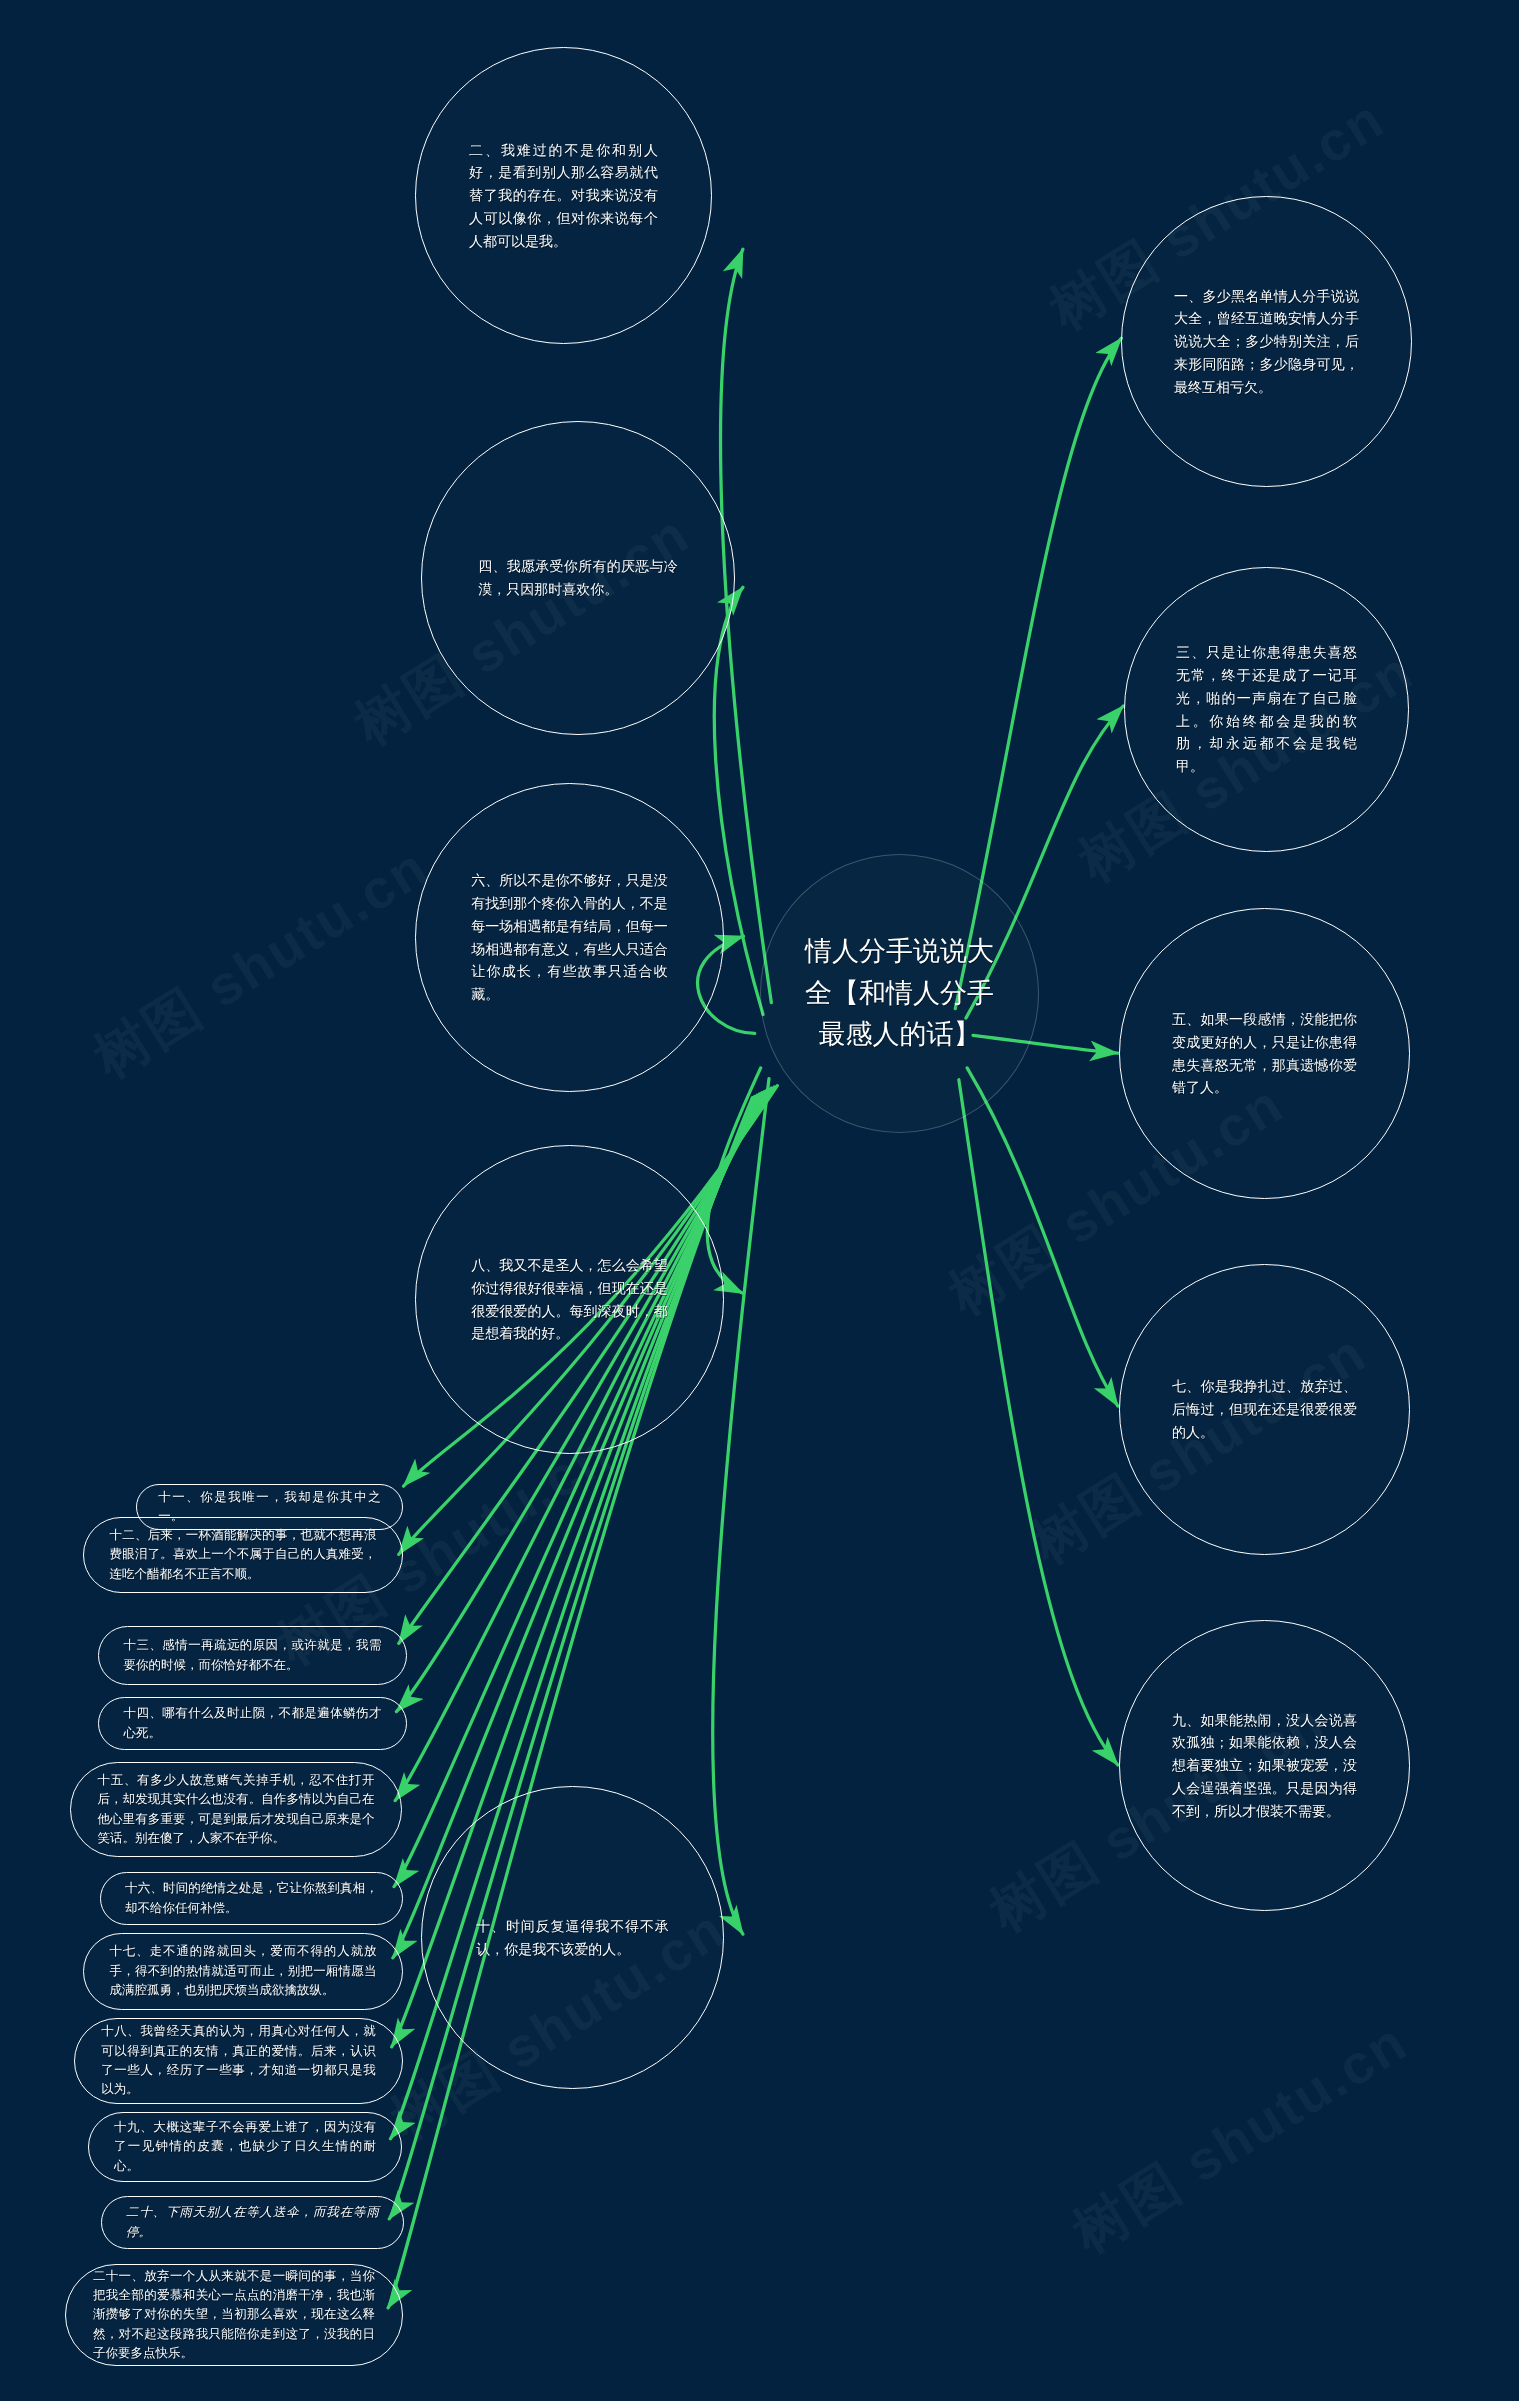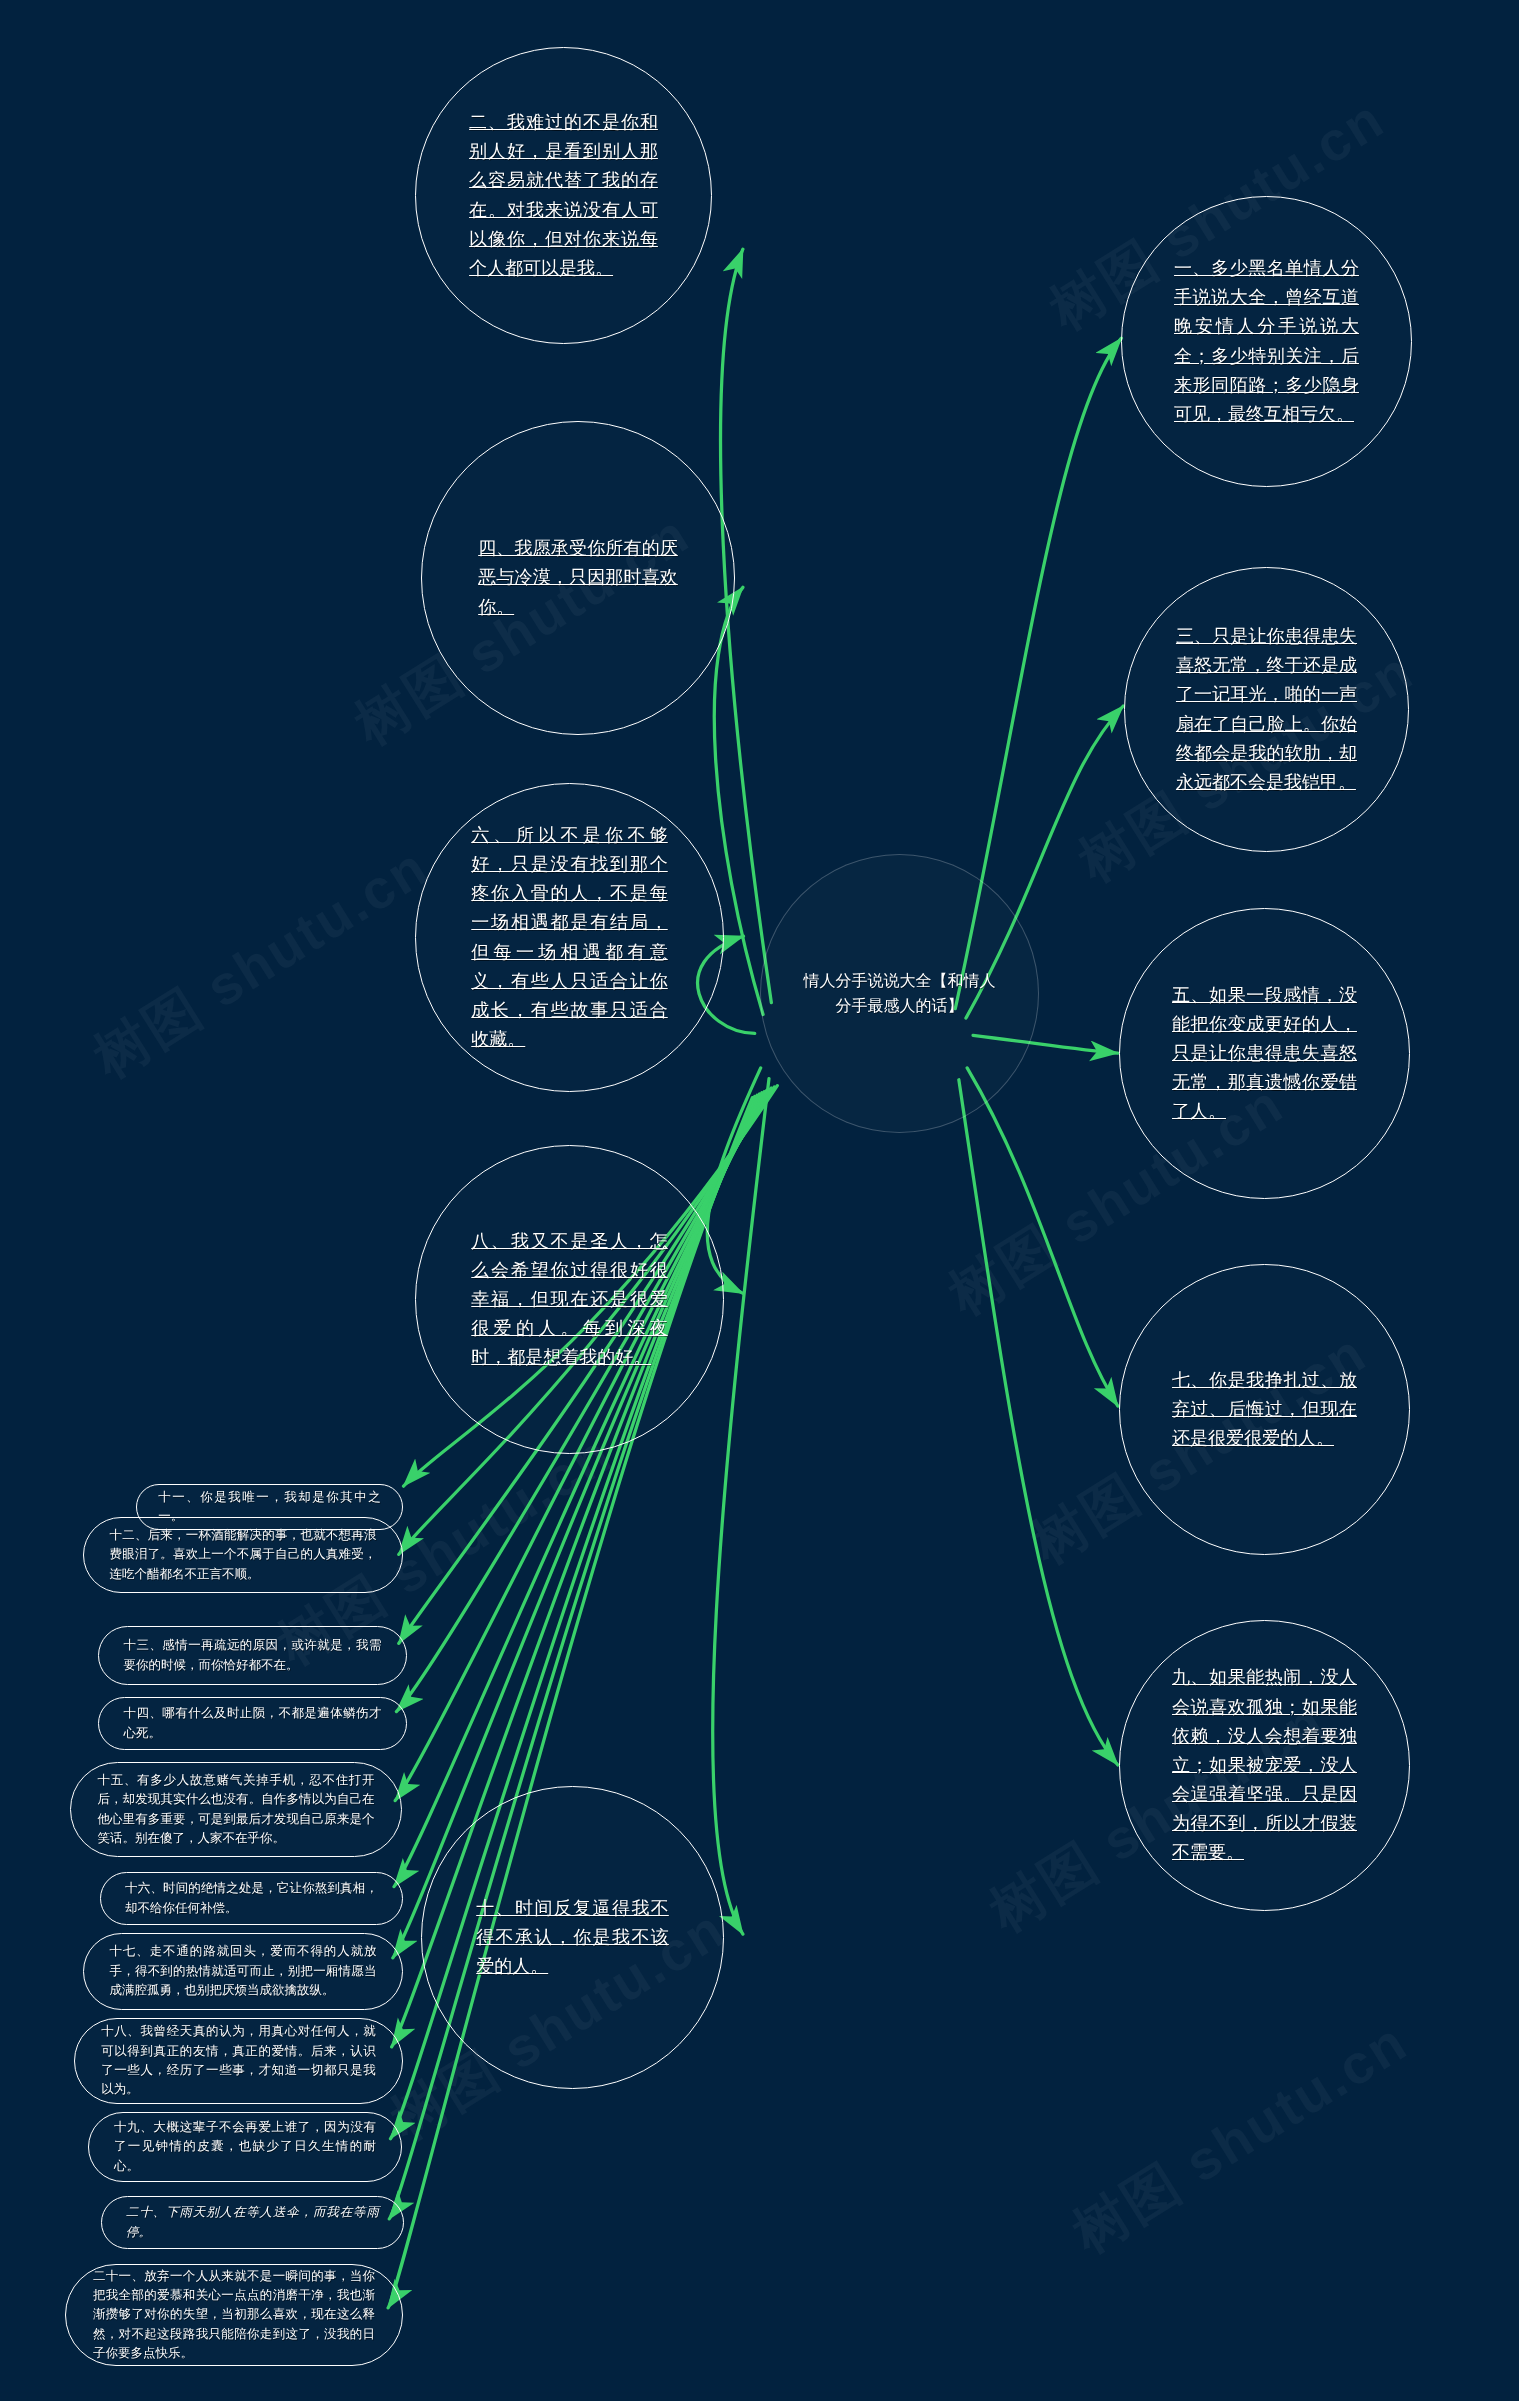--- a/index.html
+++ b/index.html
@@ -50,31 +50,30 @@
     text-shadow:0.6px 0.6px 0 rgba(0,0,0,0.55);
     line-height:1.62;
   }
   .circle{
     border:1.2px solid #ffffff;
     border-radius:50%;
     background:rgba(255,255,255,0.012);
   }
   .circle .txt{
     width:64%;
-    font-size:18px;
-    text-decoration:underline;
+    font-size:14px;
   }
   .root{
     border:1.2px solid rgba(255,255,255,0.22);
     border-radius:50%;
     background:rgba(255,255,255,0.02);
   }
   .root .txt{
     width:70%;
-    font-size:16px;
+    font-size:27px;
     text-align:center;
     font-weight:400;
     line-height:1.55;
   }
   .pill{
     border:1.2px solid #ffffff;
     border-radius:53px;
     background:rgba(255,255,255,0.012);
   }
   .pill .txt{

